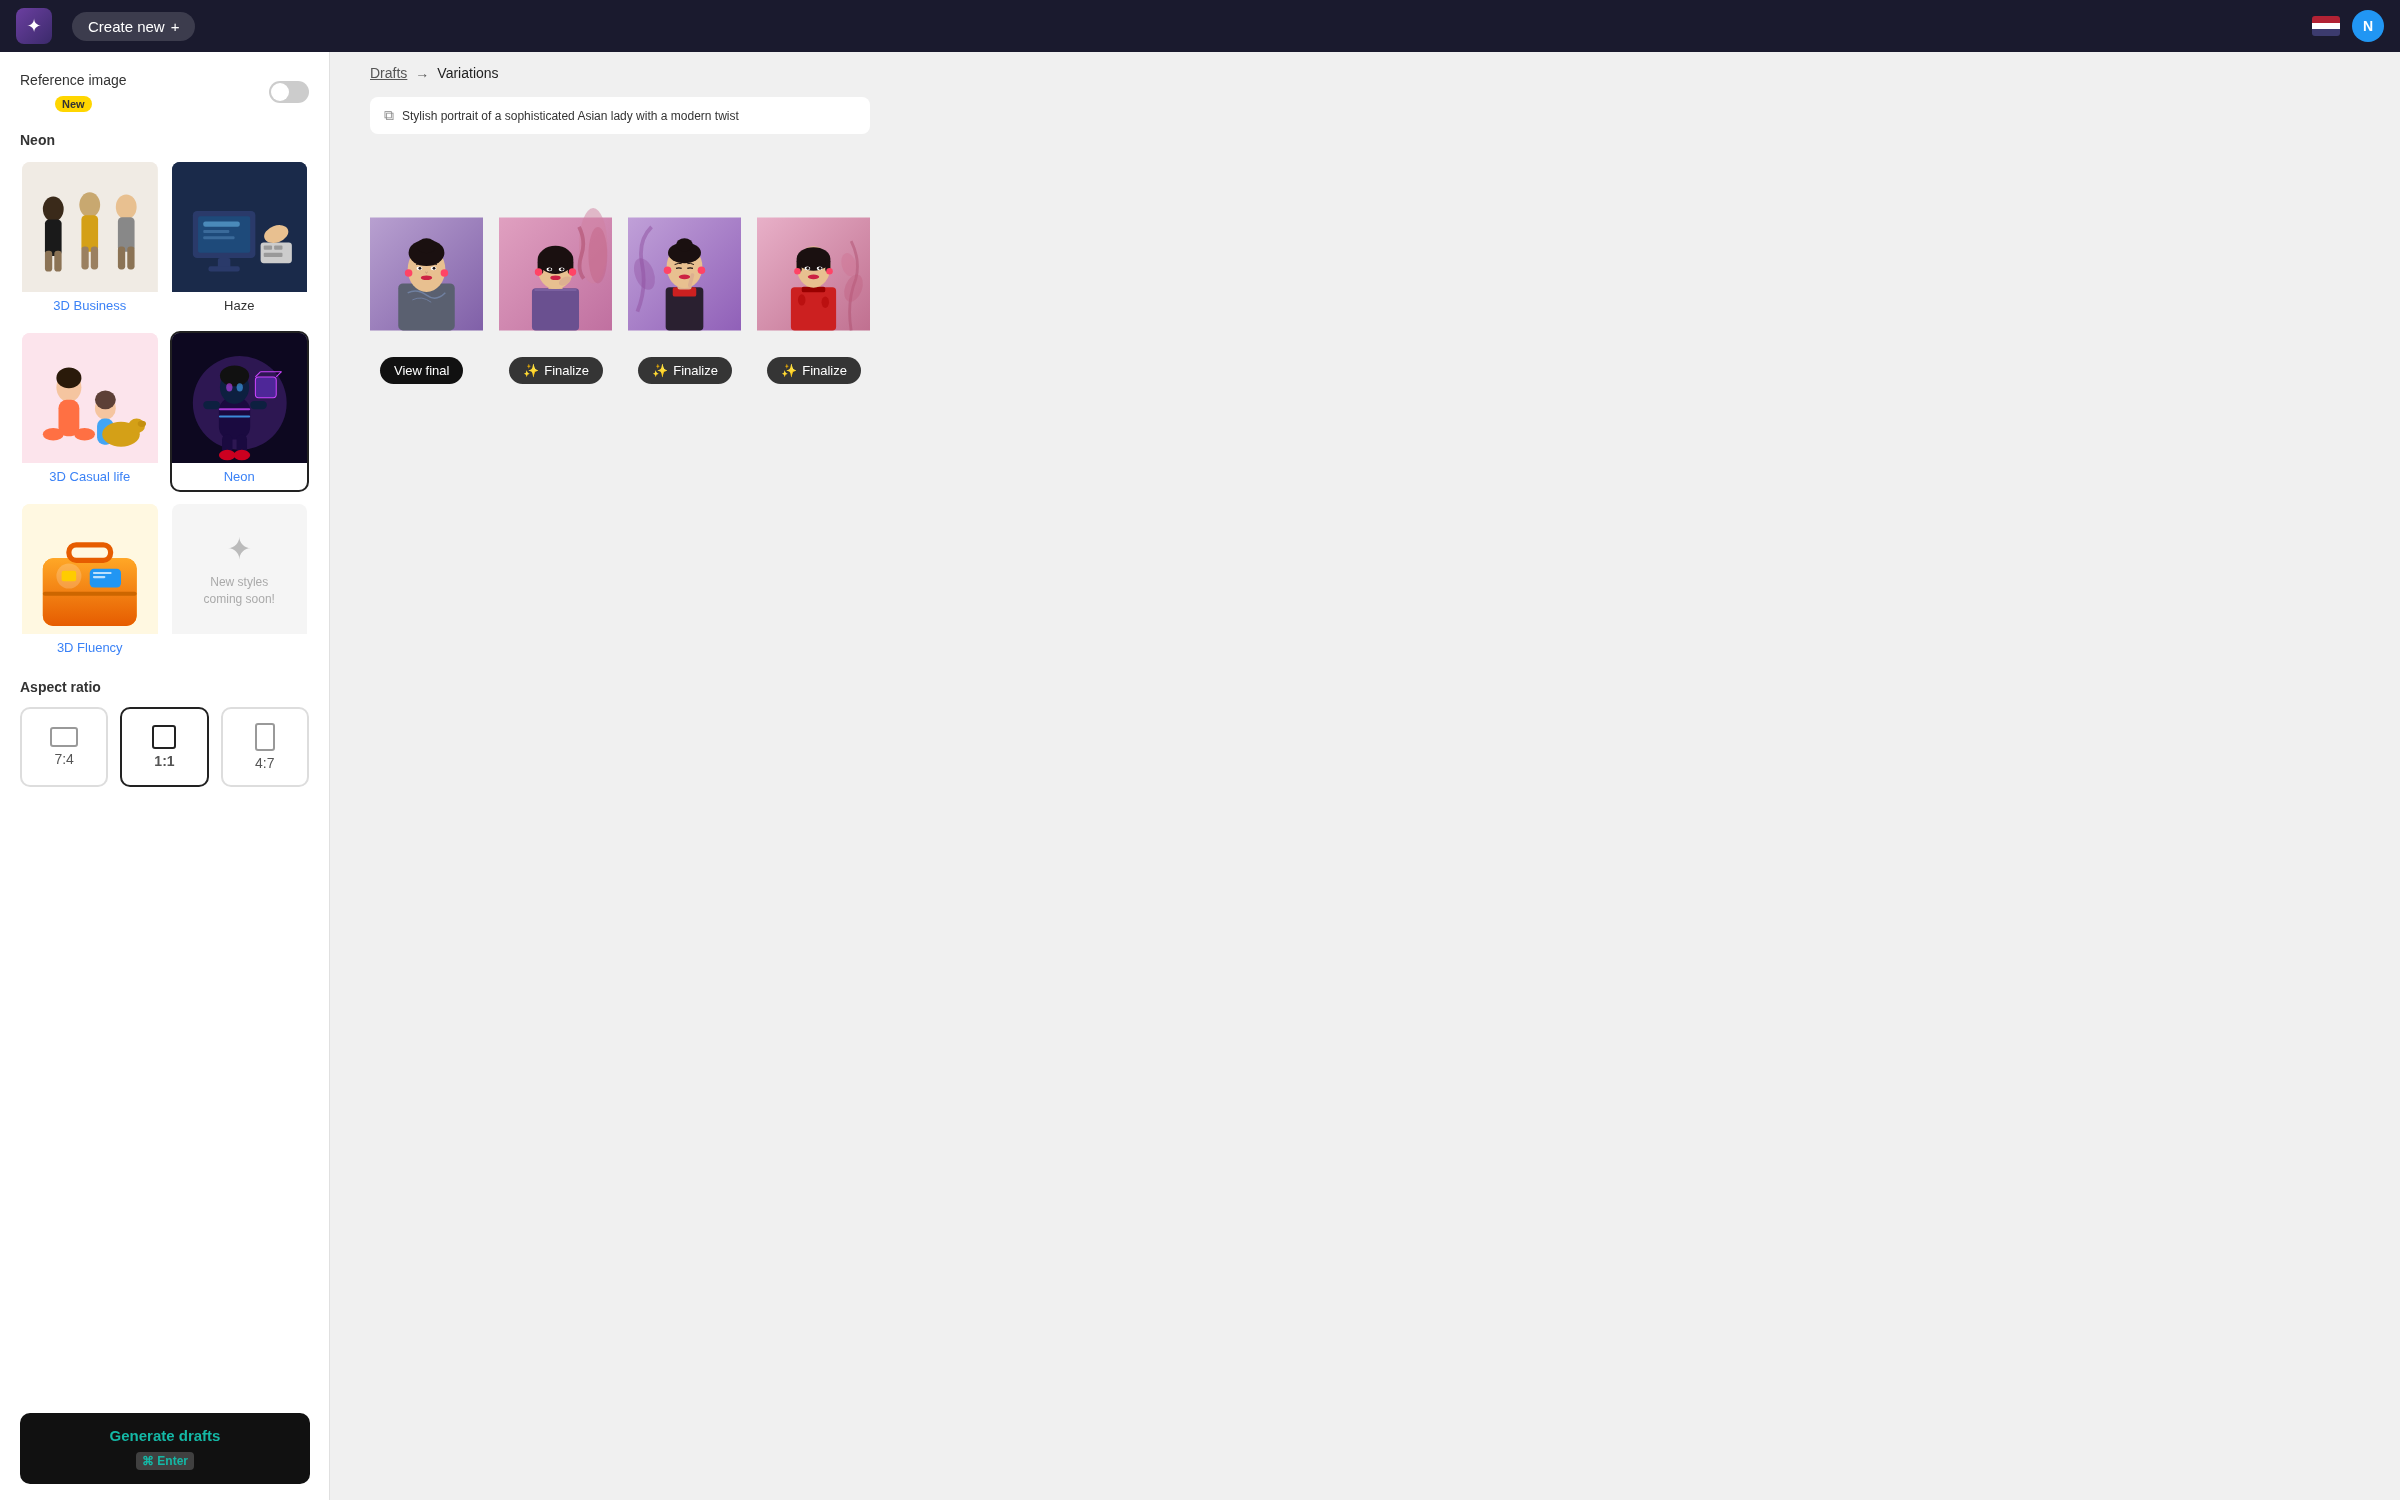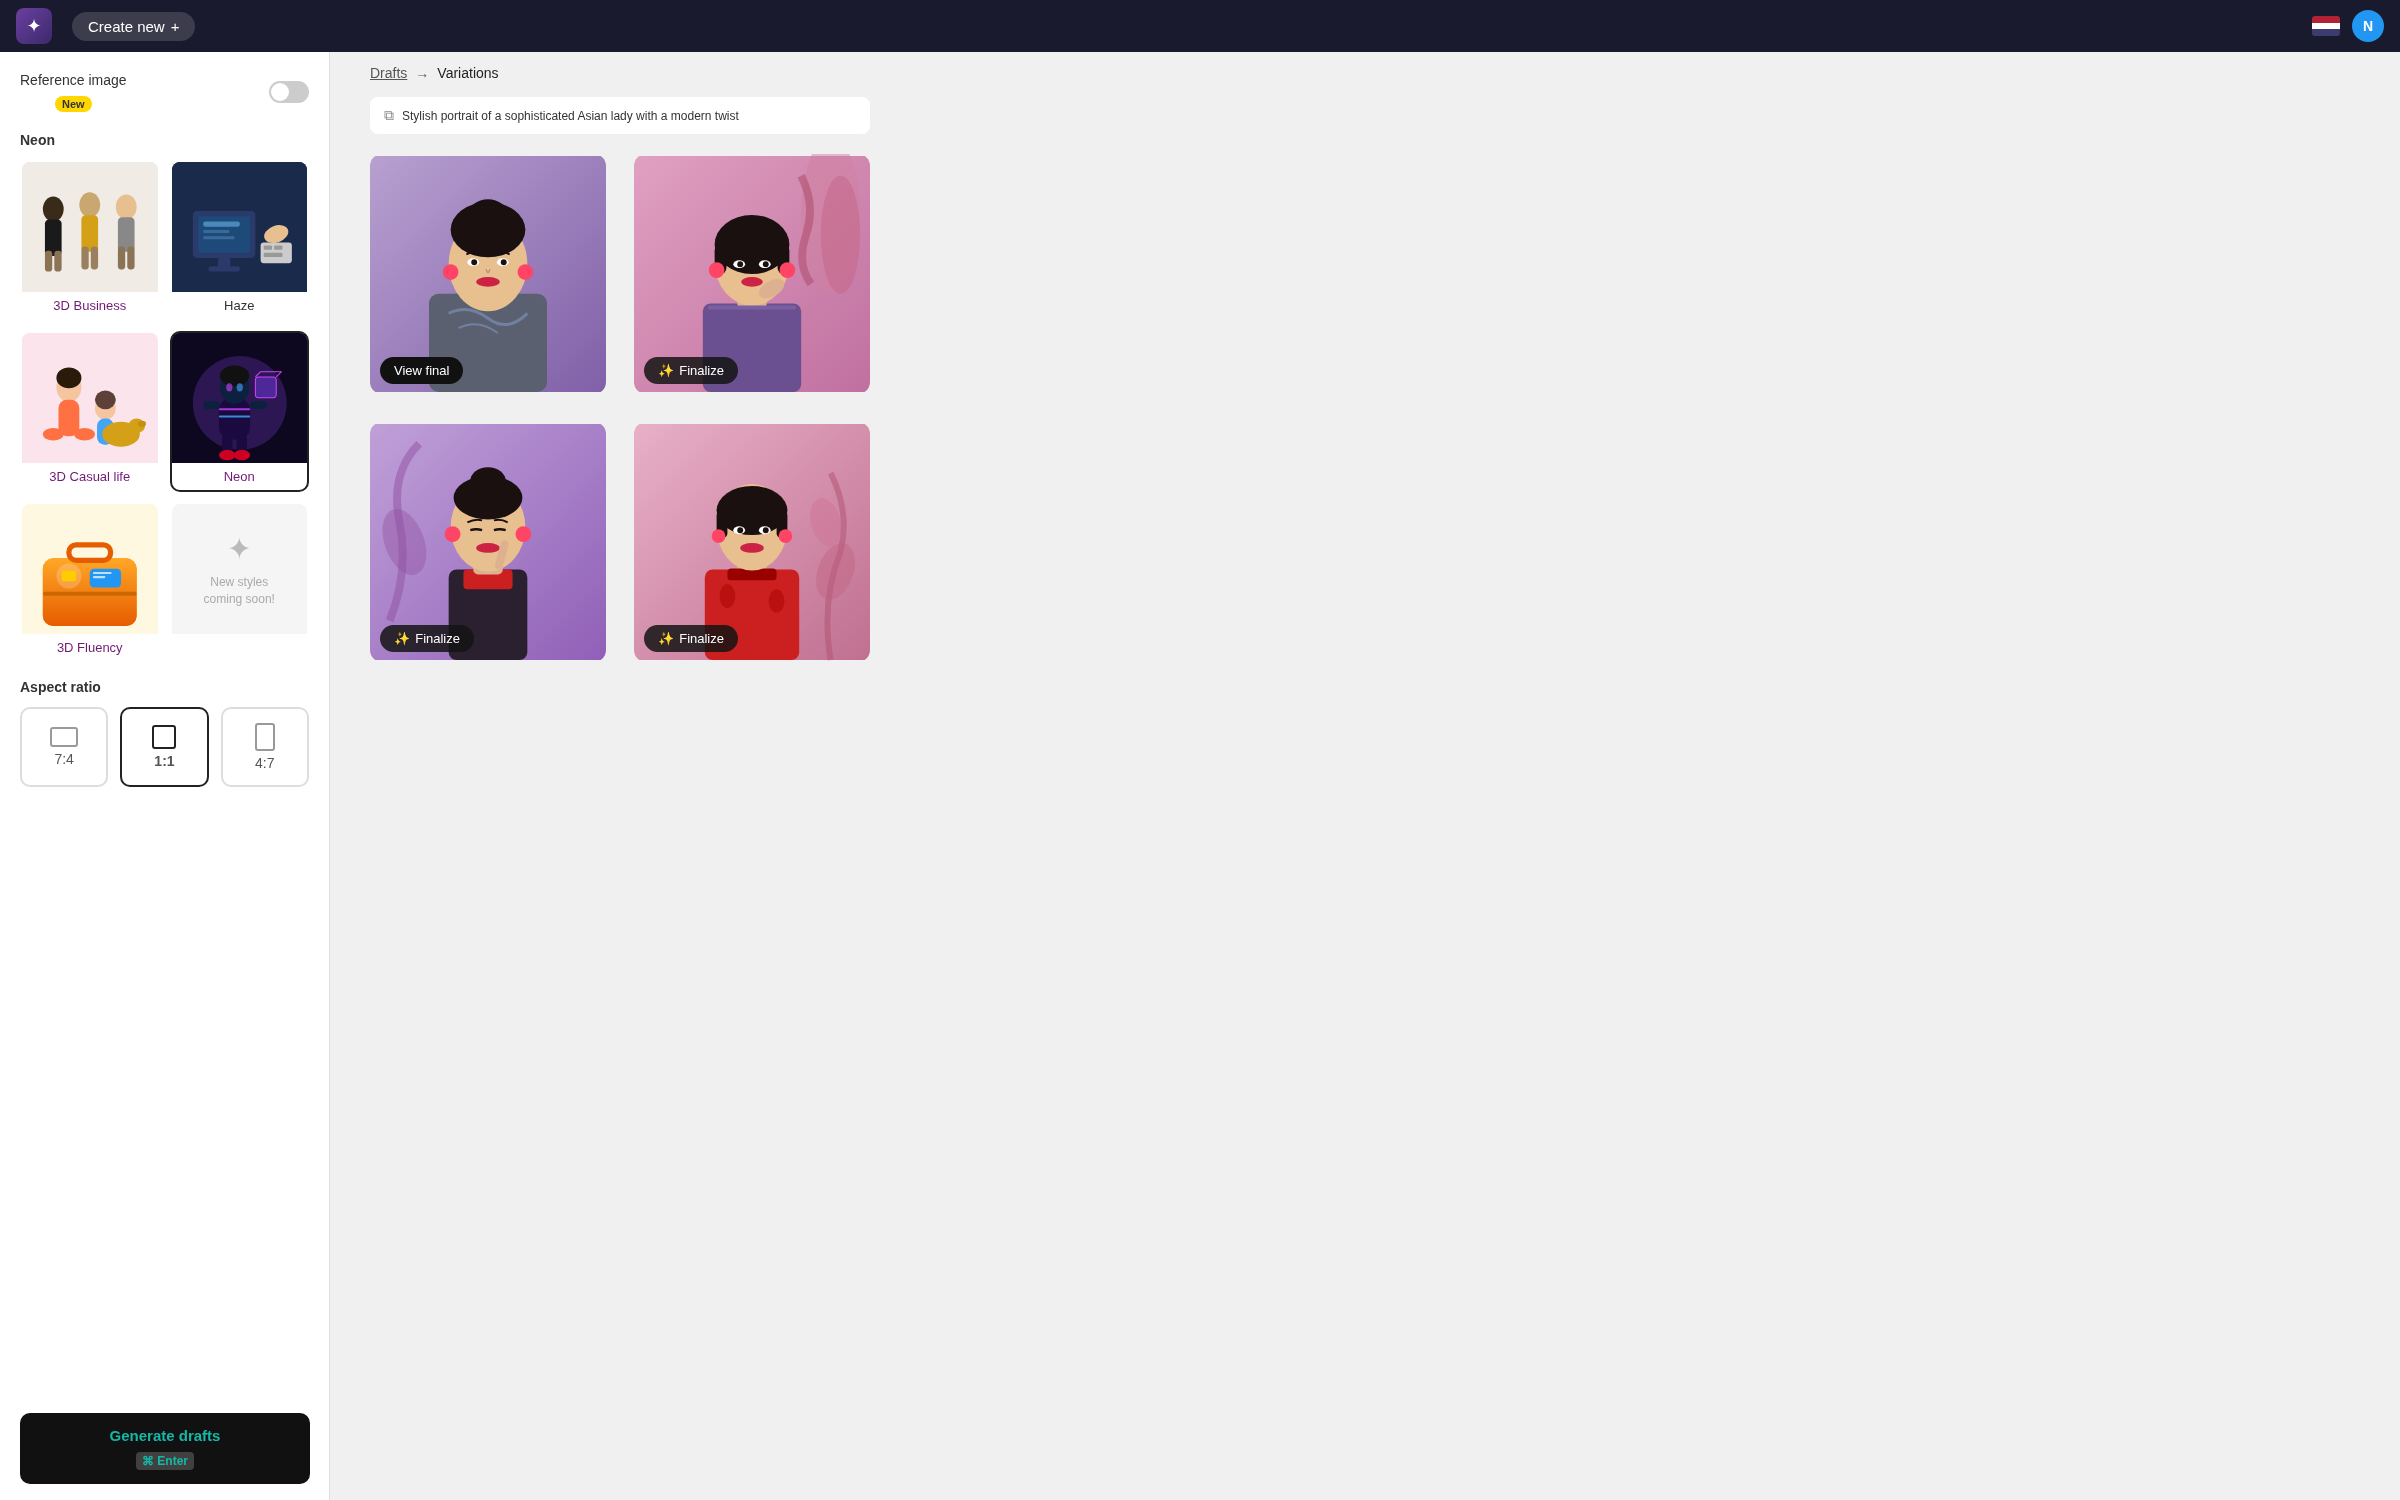--- a/index.html
+++ b/index.html
@@ -128,21 +128,21 @@
       overflow: hidden;
     }
     .style-thumbnail.business { background: #f5f0eb; }
     .style-thumbnail.haze { background: #1a2a4a; }
     .style-thumbnail.casual { background: #fce4ec; }
     .style-thumbnail.neon { background: #1a1040; }
     .style-thumbnail.fluency { background: #fff8e1; }
     .style-thumbnail.coming-soon { background: #f5f5f5; }
     .style-name {
       font-size: 13px; text-align: center; padding: 6px 0;
-      color: #701a75;
+      color: #3b82f6;
     }
     .coming-soon-text {
       font-size: 12px; color: #aaa; text-align: center; line-height: 1.4;
     }
 
     
     .aspect-ratio-section { margin-top: 8px; }
     .aspect-ratio-row {
       display: flex; gap: 12px; margin-top: 8px;
     }
@@ -229,22 +229,22 @@
       background: white;
       border-radius: 8px;
       padding: 10px 14px;
       margin-bottom: 20px;
       max-width: 500px;
     }
     .prompt-icon { color: #888; font-size: 14px; }
     .prompt-text { font-size: 12px; color: #333; }
     .images-grid {
       display: grid;
-      grid-template-columns: 1fr 1fr;
-      gap: 28px;
+      grid-template-columns: 1fr 1fr 1fr 1fr;
+      gap: 16px;
       max-width: 500px;
     }
     .image-card {
       border-radius: 12px;
       overflow: hidden;
       position: relative;
       cursor: pointer;
     }
     .image-canvas {
       width: 100%;

